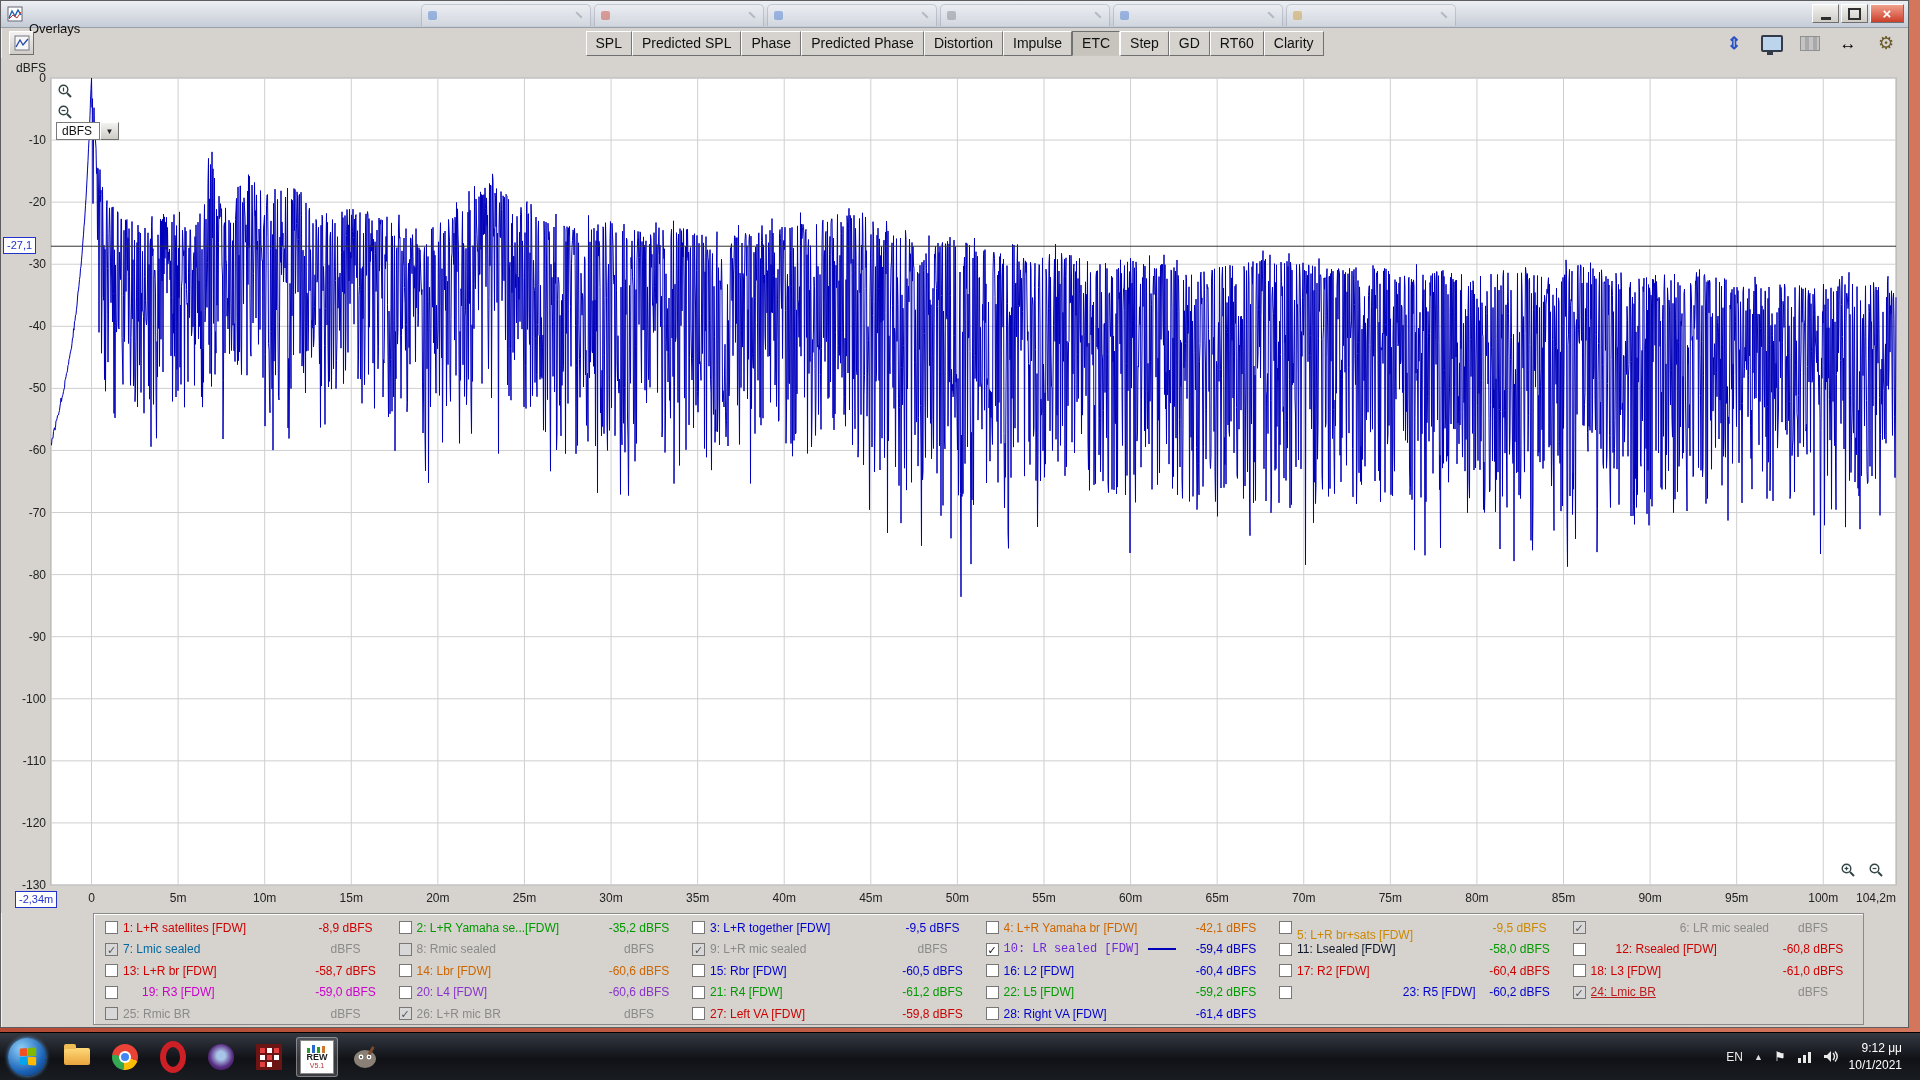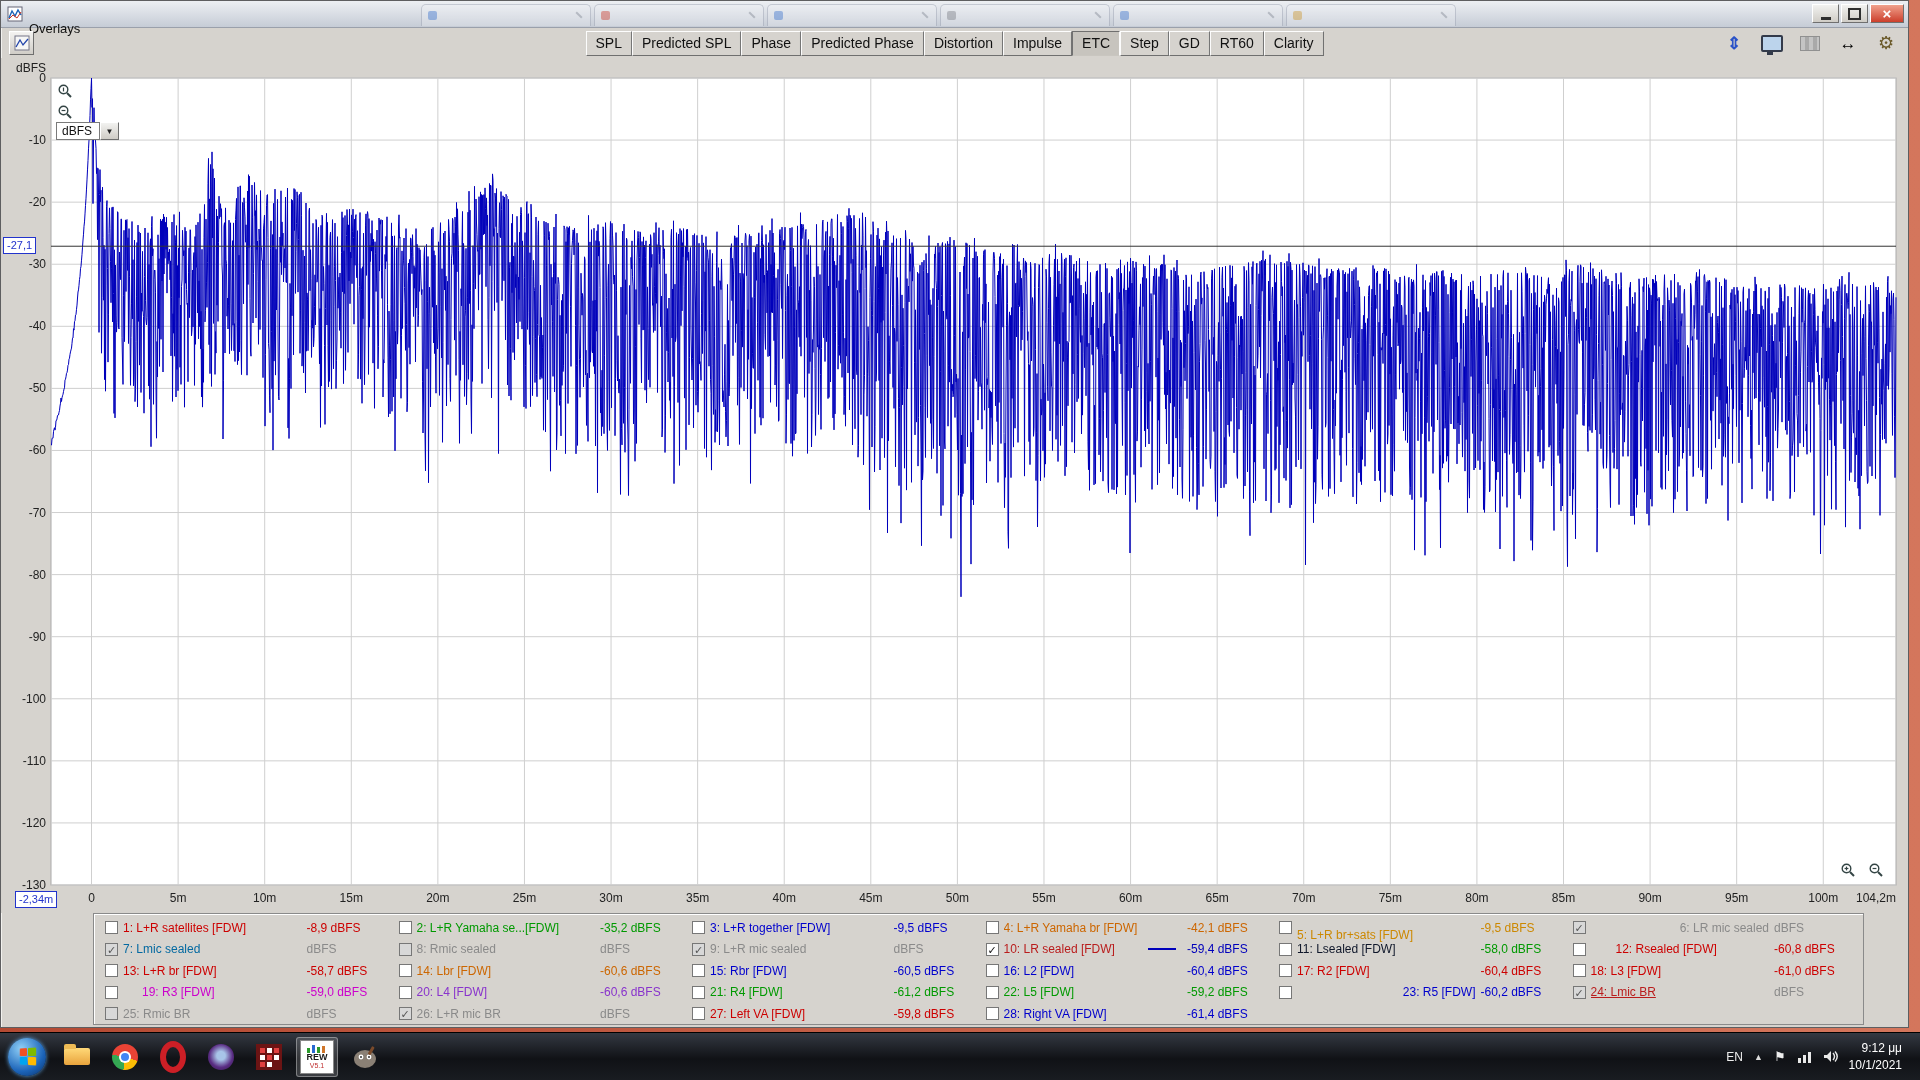--- a/index.html
+++ b/index.html
@@ -67,21 +67,21 @@
   .legend-panel{flex:none;margin:0 44px 3px 92px;height:112px;background:#d6d3ce;
     border:1px solid #8a8a8a;box-shadow:inset 1px 1px 0 #ffffff;
     display:grid;grid-template-columns:repeat(6,1fr);grid-auto-rows:21.5px;
     padding:3px 4px;font-size:12px;align-content:start;box-sizing:border-box;}
   .legend-entry{display:flex;align-items:center;gap:5px;padding:0 7px;min-width:0;}
   .cb{width:13px;height:13px;border:1px solid #777;background:#fff;font-size:11px;
     line-height:12px;text-align:center;color:#111;flex:none;box-sizing:border-box;}
   .legend-entry.grayed .cb{background:#d8d8d8;color:#555;}
   .le-label{flex:1 1 auto;min-width:0;white-space:nowrap;overflow:hidden;text-overflow:ellipsis;}
   .le-line{flex:none;width:28px;height:0;border-top:2px solid #0000bb;margin-right:6px;}
-  .le-value{flex:none;width:78px;text-align:left;white-space:nowrap;}
+  .le-value{flex:none;width:78px;text-align:center;white-space:nowrap;}
   
   .taskbar{position:absolute;left:0;bottom:0;width:1920px;height:48px;box-sizing:border-box;
     background:linear-gradient(#343942,#101216 55%,#191c21);border-top:1px solid #000;
     display:flex;align-items:center;gap:6px;padding:0 8px;z-index:10;}
   .start-orb{width:38px;height:38px;border-radius:50%;border:none;padding:0;margin-right:4px;
     background:radial-gradient(circle at 35% 28%,#8fd0f8,#1b63b8 62%,#0a2e63);
     display:flex;align-items:center;justify-content:center;box-shadow:0 0 4px #5aa0e0;}
   .flag{display:grid;grid-template-columns:8px 8px;grid-template-rows:8px 8px;gap:1px;
     transform:perspective(40px) rotateY(-16deg);}
   .flag i{display:block;border-radius:1px;}
@@ -349,21 +349,21 @@
             <span class="le-label" style="color: rgb(138, 138, 138);">8: Rmic sealed</span>
             <span class="le-value" style="color: rgb(138, 138, 138);">dBFS</span>
           </div>
           <div class="legend-entry grayed">
             <span class="cb">✓</span>
             <span class="le-label" style="color: rgb(138, 138, 138);">9: L+R mic sealed</span>
             <span class="le-value" style="color: rgb(138, 138, 138);">dBFS</span>
           </div>
           <div class="legend-entry">
             <span class="cb">✓</span>
-            <span class="le-label" style="color: #b91c1c;">10: LR sealed [FDW]</span>
+            <span class="le-label" style="color: #6d28d9; font-family: Liberation Mono, monospace;">10: LR sealed [FDW]</span>
             <span class="le-line" style="border-top-color: rgb(0, 0, 187);"></span>
             <span class="le-value" style="color: rgb(0, 0, 187);">-59,4 dBFS</span>
           </div>
           <div class="legend-entry">
             <span class="cb"></span>
             <span class="le-label" style="color: #0f172a;">11: Lsealed [FDW]</span>
             <span class="le-value" style="color: rgb(0, 153, 0);">-58,0 dBFS</span>
           </div>
           <div class="legend-entry">
             <span class="cb"></span>

